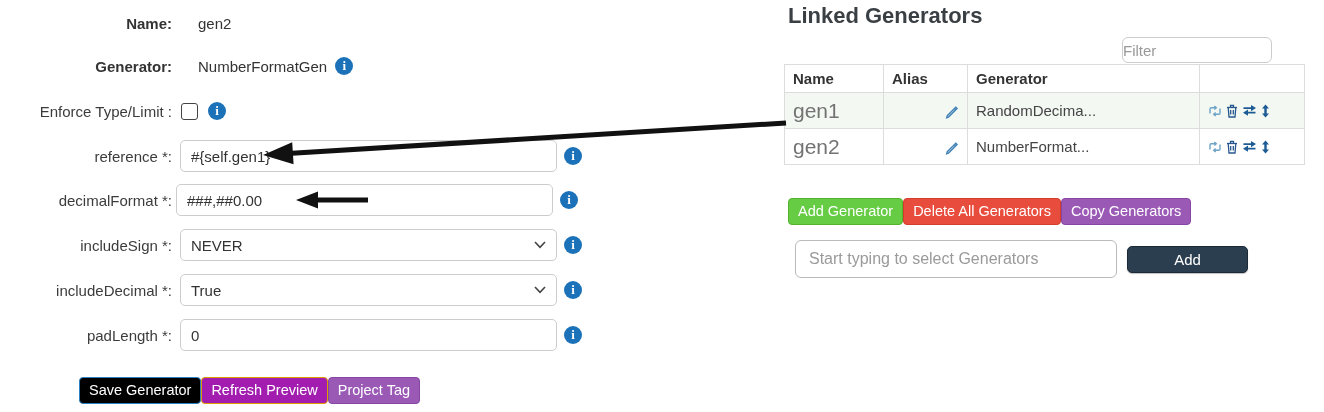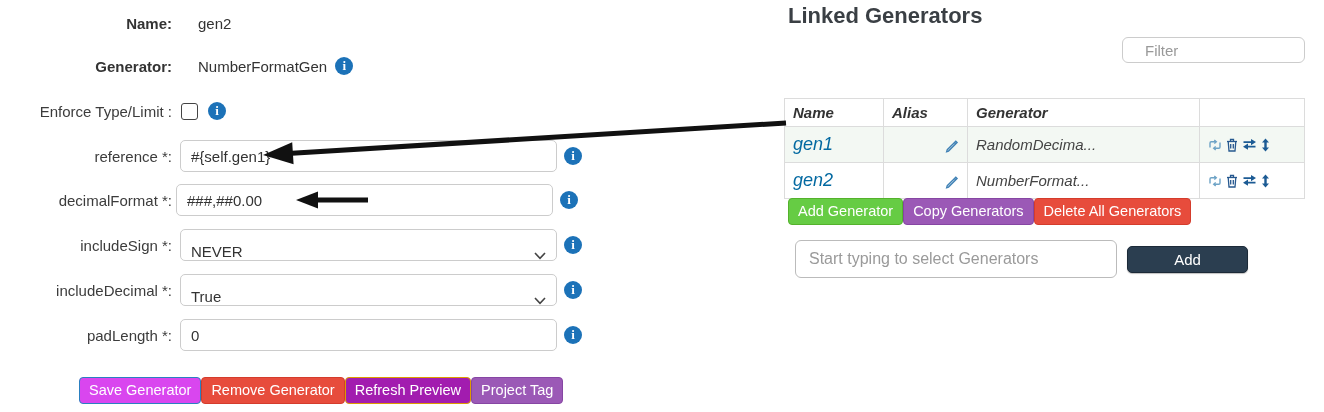--- a/index.html
+++ b/index.html
@@ -20,67 +20,67 @@
   }
   .flabel.bold { font-weight: 700; color: #333; }
   .fvalue { font-size: 15px; color: #333; }
   .txt-input, .selectbox {
     width: 377px; height: 32px;
     border: 1px solid #ccc; border-radius: 5px;
     background: #fff; font-size: 15px; color: #333;
     padding: 0 10px; outline: none;
     font-family: "Liberation Sans", "DejaVu Sans", sans-serif;
   }
-  .selectbox { display:flex; align-items:flex-end; justify-content:space-between; cursor:pointer; }
+  .selectbox { display:flex; align-items:center; justify-content:space-between; cursor:pointer; }
   .info {
     display:inline-block; width:18px; height:18px; margin-left:7px;
     border-radius:50%; background:#1c72b8; color:#fff;
     font:700 13px/18px "Liberation Serif", serif; text-align:center;
     flex: 0 0 auto;
   }
   .checkbox {
     display:inline-block; width:17px; height:17px;
     border:1.5px solid #444; border-radius:3px; background:#fff; cursor:pointer;
   }
   
   .btn {
     display:inline-block; padding:4px 9px; border-radius:4px;
     color:#fff; font-size:14.5px; line-height:1.15; white-space:nowrap;
     border:1px solid rgba(0,0,0,0.22); cursor:pointer;
     font-family: "Liberation Sans", "DejaVu Sans", sans-serif;
   }
-  .btn-blue   { background:#d946ef; border-color:#2a80c0;text-align:center; }
+  .btn-blue   { background:#000000; border-color:#2a80c0;text-align:center; }
   .btn-red    { background:#e74c3c; border-color:#d43c2c; }
   .btn-yellow { background:#a21caf; border-color:#dd9c00; }
   .btn-purple { background:#9b59b6; border-color:#8646a3; }
   .btn-green  { background:#66cc44; border-color:#54b22c; }
   .btn-row { display:flex; gap:0; }
   
   .panel-title { font-size:22px; font-weight:700; color:#3a3f44; }
   .filter-input {
-    width:183px; height:26px; border:1px solid #ccc; border-radius:6px;
-    padding:0 22px; font-size:15px; color:#333; outline:none;
+    width:150px; height:26px; border:1px solid #ccc; border-radius:6px;
+    padding:0 0; font-size:15px; color:#333; outline:none;
     font-family: "Liberation Sans", "DejaVu Sans", sans-serif;
   }
   .filter-input::placeholder { color:#999; }
   table.gen-table {
     border-collapse: collapse; table-layout: fixed; width: 520px;
     background:#fff; border:1px solid #c9c9c9; font-size:15px;
   }
   .gen-table col.c-name { width:99px; }
   .gen-table col.c-alias { width:84px; }
   .gen-table col.c-gen { width:232px; }
   .gen-table col.c-act { width:105px; }
   .gen-table th, .gen-table td {
     border:1px solid #dcdcdc; padding:0 8px; overflow:hidden; white-space:nowrap;
   }
   .gen-table th { height:28px; text-align:left; font-weight:700; color:#333; }
   .gen-table td { height:36px; color:#444; }
   .gen-table tr.alt { background:#f3f8f3; }
-  .gen-table a { color:#0369a1; text-decoration:none; font-size:18px; }
+  .gen-table a { color:#737373; text-decoration:none; font-size:21px; }
   .alias-cell { text-align:right; }
   .act-cell .icons { display:flex; align-items:center; gap:4px; }
   .sel-input {
     width:322px; height:38px; border:1px solid #bbb; border-radius:6px;
     padding:0 13px; font-size:16px; color:#333; outline:none;
     font-family: "Liberation Sans", "DejaVu Sans", sans-serif;
   }
   .sel-input::placeholder { color:#9a9a9a; }
   .add-btn {
     width:121px; height:27px; background:#2b3e50; color:#fff;
@@ -148,33 +148,32 @@
   </div>
 
   <div class="row abs" style="top:319px;left:0;height:32px;">
     <div class="flabel">padLength *:</div>
     <input class="txt-input" style="margin-left: 8px;" value="0">
     <span class="info">i</span>
   </div>
 
   <div class="btn-row abs" style="top:377px;left:79px;">
     <span class="btn btn-blue">Save Generator</span>
-    <span class="btn btn-red">Remove Generator</span>
     <span class="btn btn-yellow">Refresh Preview</span>
     <span class="btn btn-purple">Project Tag</span>
   </div>
 </div>
 
 <div class="abs" style="left:770px;top:0;width:554px;height:412px;">
 
   <div class="panel-title abs" style="left:18px;top:3px;">Linked Generators</div>
 
   <input class="filter-input abs" style="left: 352px; top: 37px;" placeholder="Filter">
 
-  <table class="gen-table abs" style="left:14px;top:98px;font-style:italic;">
+  <table class="gen-table abs" style="left:14px;top:64px;">
     <colgroup>
         <col class="c-name">
         <col class="c-alias">
         <col class="c-gen">
         <col class="c-act">
       </colgroup>
     <thead>
       <tr>
         <th>Name</th>
         <th>Alias</th>
@@ -265,22 +264,22 @@
               <path fill="#1c5b94" d="M4 0.5 L7.5 4.5 H5.2 V9.5 H7.5 L4 13.5 L0.5 9.5 H2.8 V4.5 H0.5 Z"></path>
             </svg>
           </span>
         </td>
       </tr>
     </tbody>
   </table>
 
   <div class="btn-row abs" style="left:18px;top:198px;">
     <span class="btn btn-green">Add Generator</span>
+    <span class="btn btn-red">Delete All Generators</span>
     <span class="btn btn-purple">Copy Generators</span>
-    <span class="btn btn-red">Delete All Generators</span>
   </div>
 
   <input class="sel-input abs" style="left: 25px; top: 240px;" placeholder="Start typing to select Generators">
   <div class="add-btn abs" style="left:357px;top:246px;">Add</div>
 </div>
 
 <svg class="abs arrow-overlay" width="1324" height="412" viewBox="0 0 1324 412">
   <g>
     <line x1="786" y1="123" x2="292" y2="153.2" stroke="#111" stroke-width="5"></line>
     <polygon points="263,155 292.2,142.2 293.6,164.2" fill="#111"></polygon>

